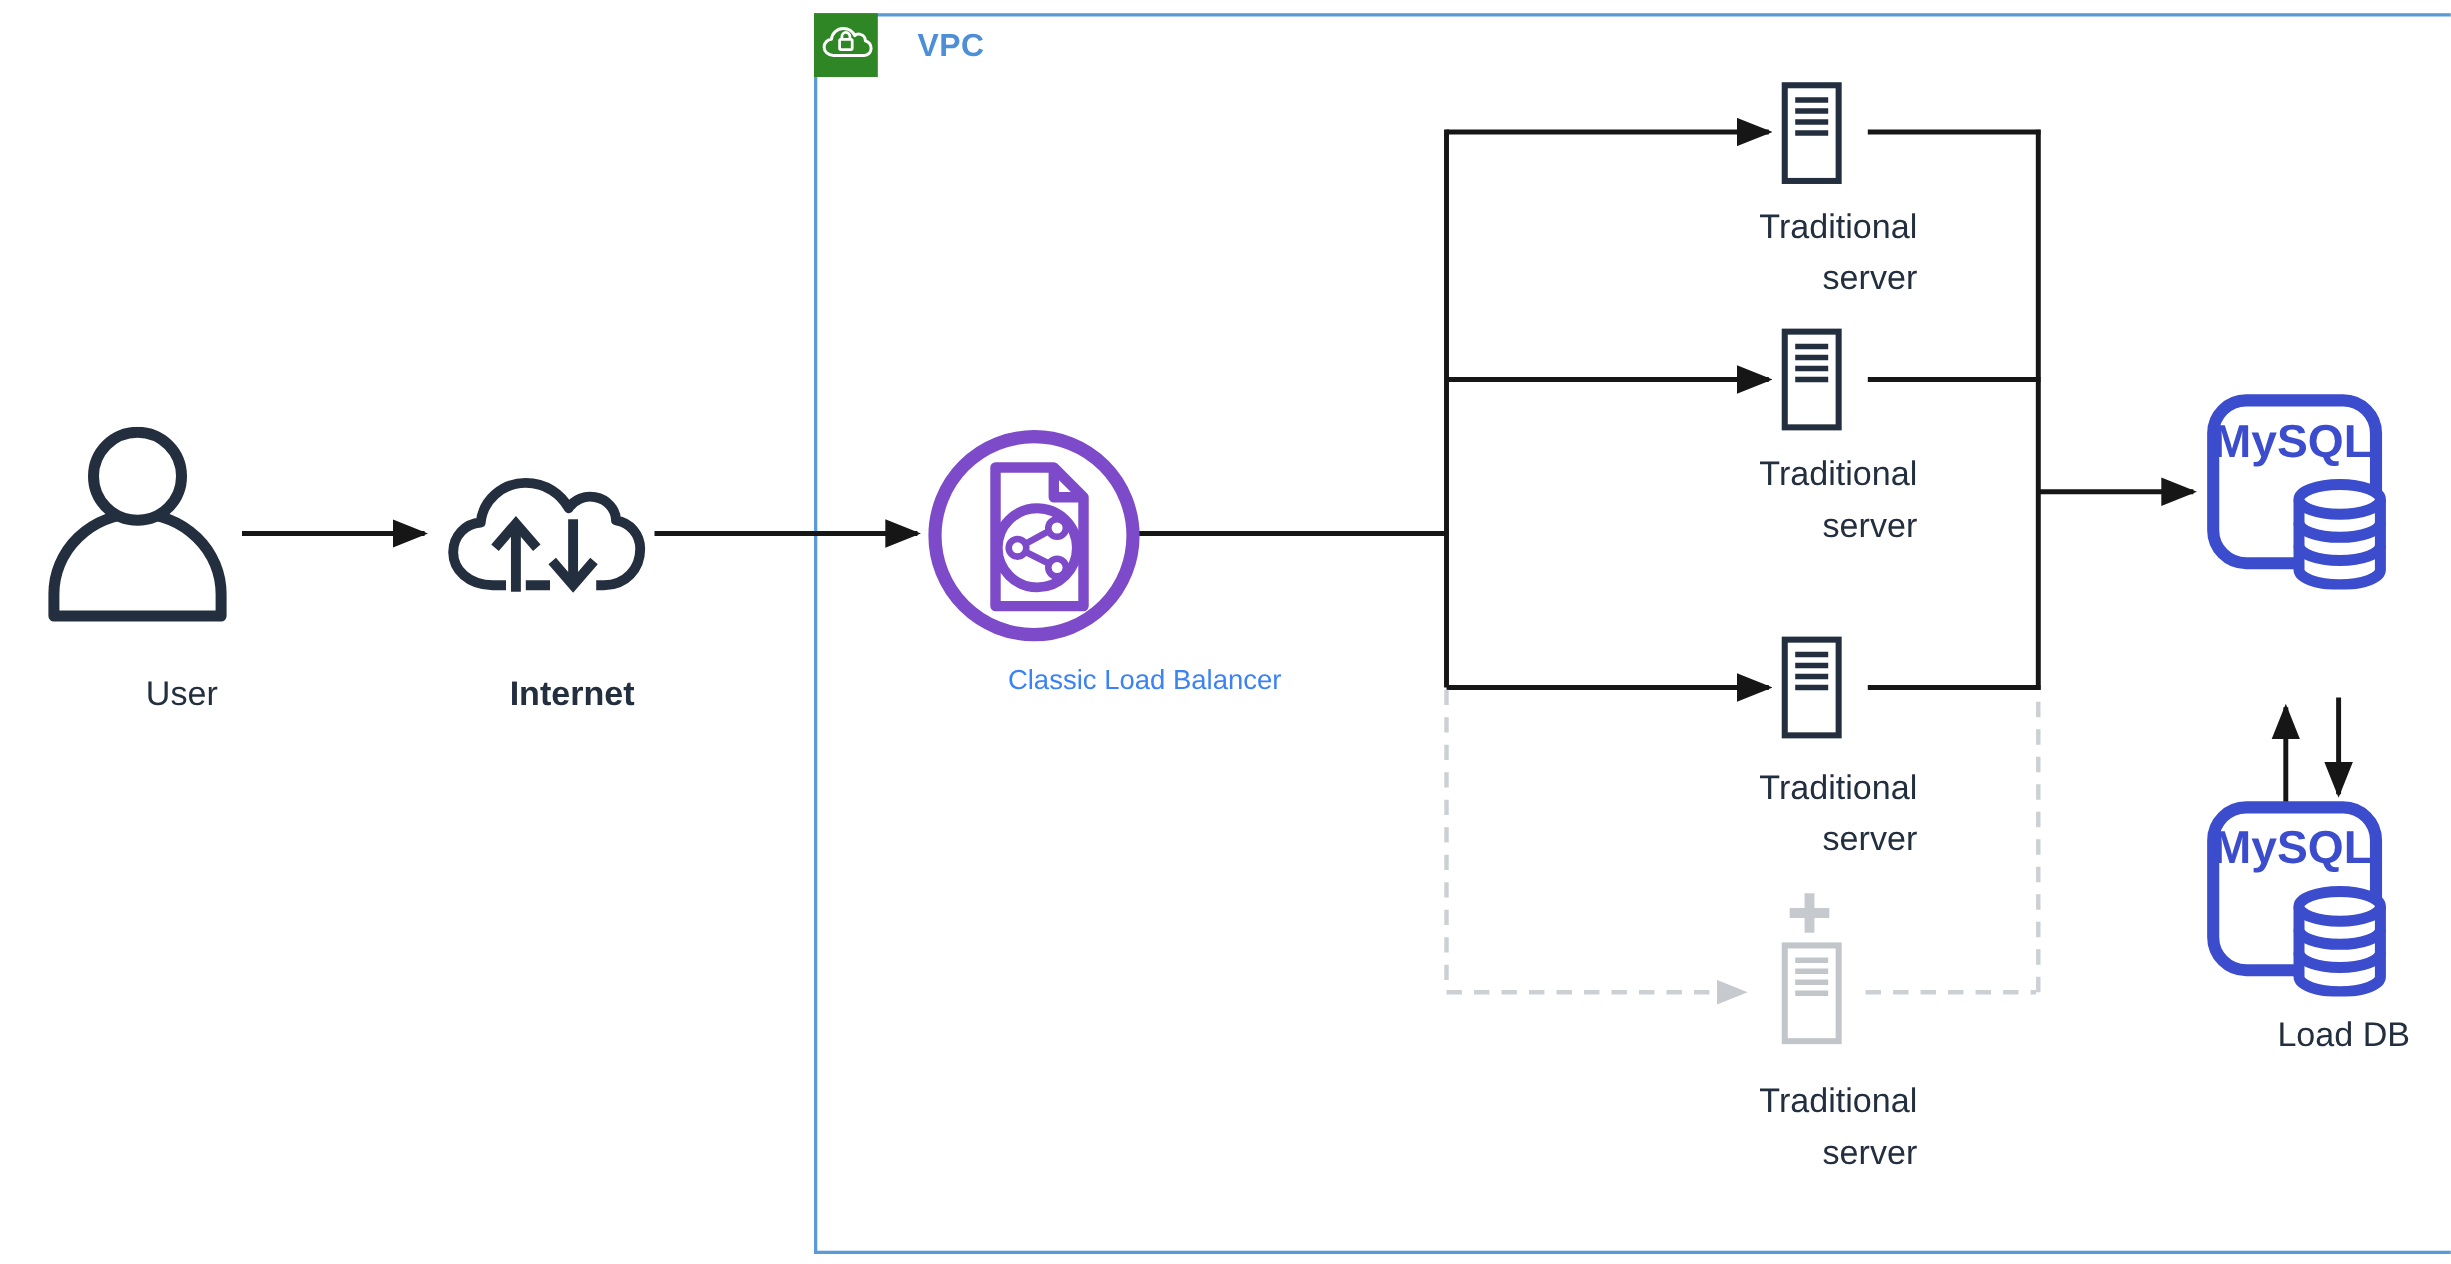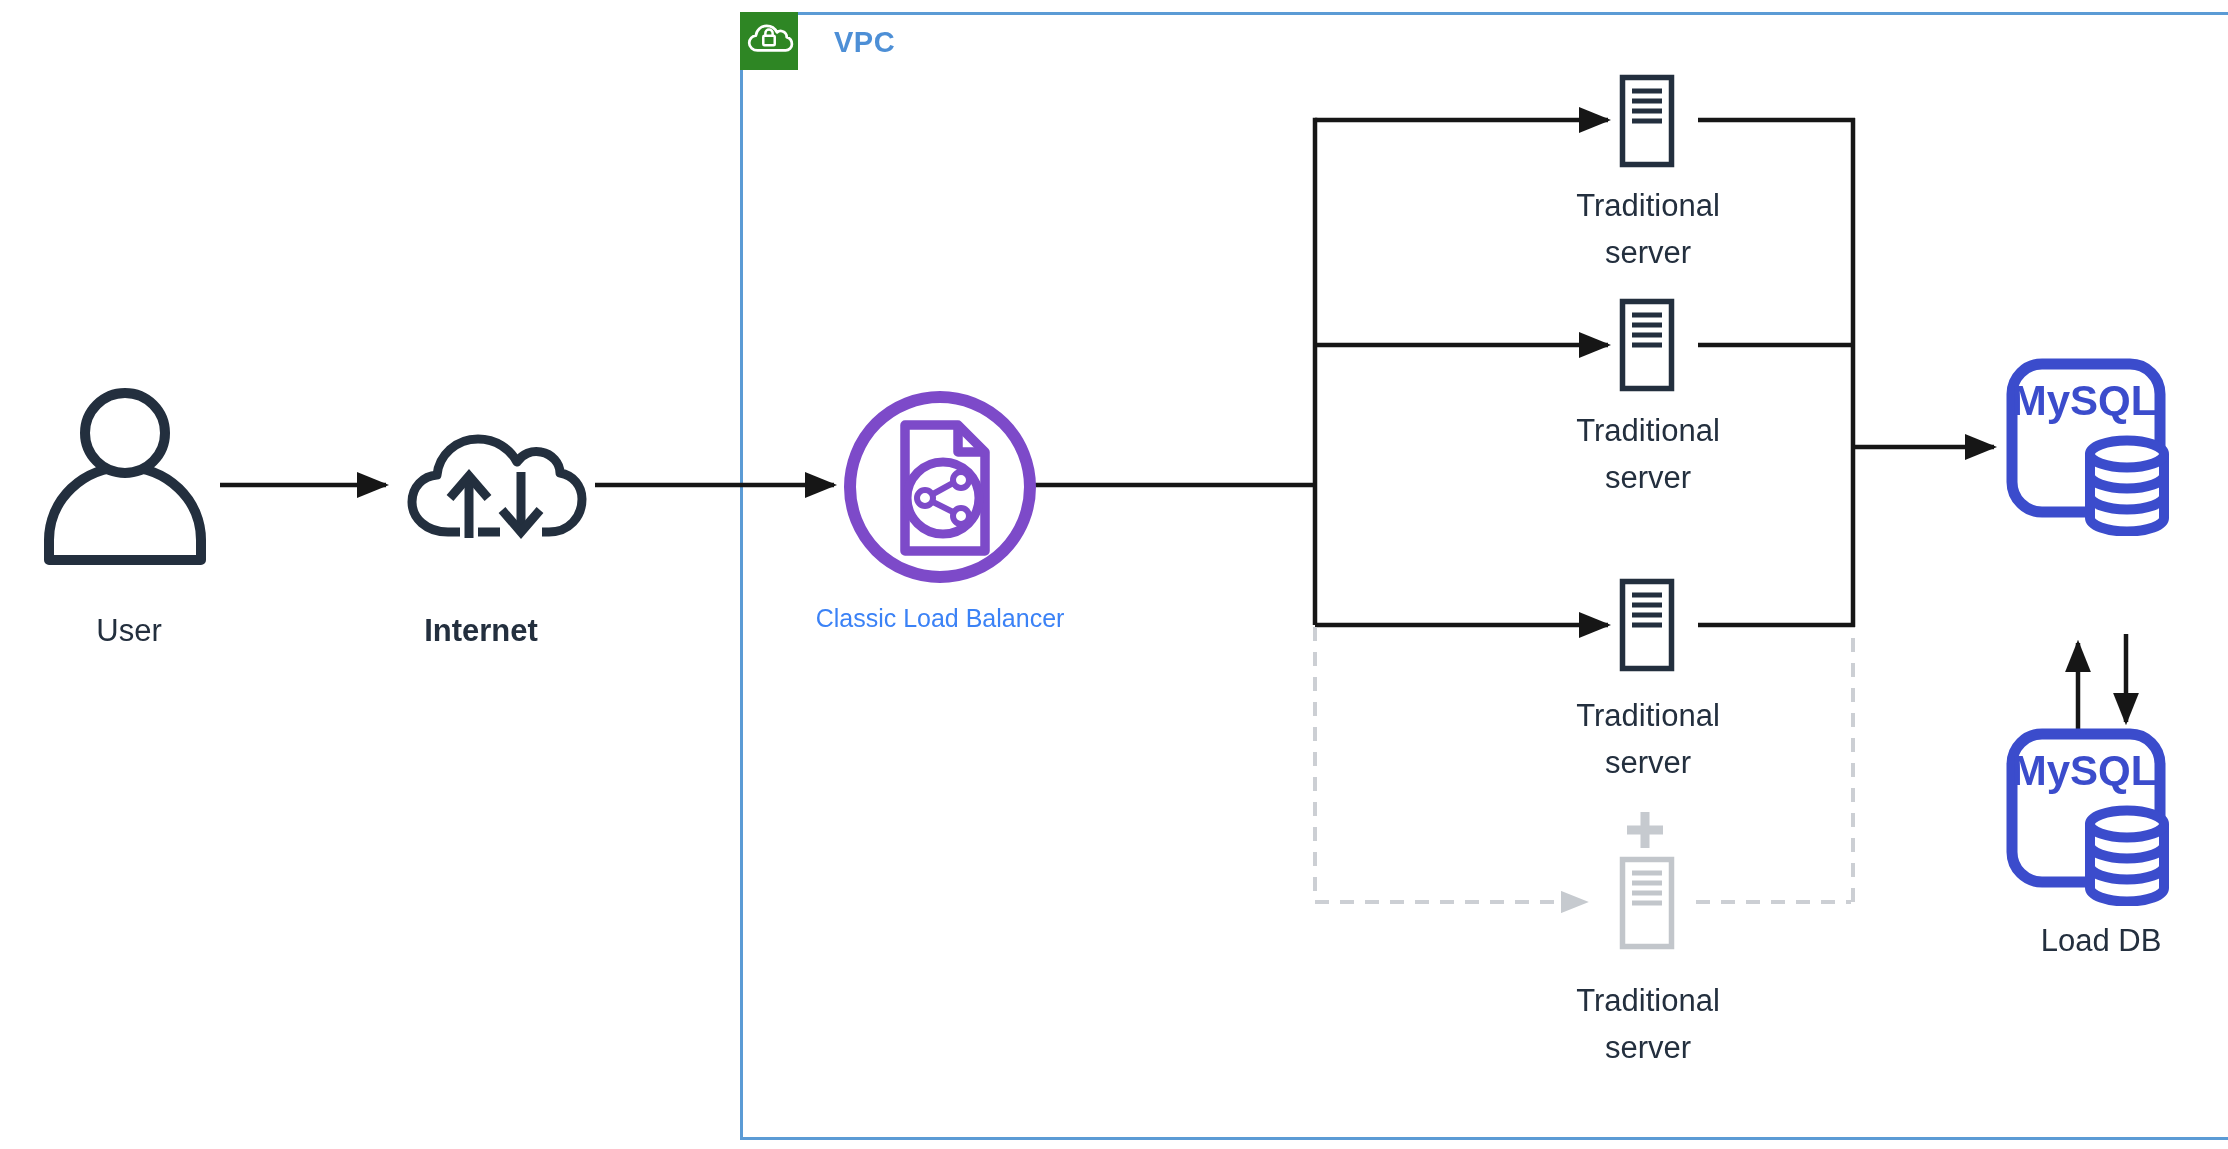--- a/index.html
+++ b/index.html
@@ -2,21 +2,21 @@
 <html><head>
 <meta charset="utf-8">
 <style>
   html,body{margin:0;padding:0;background:#fff;}
   body{width:2228px;height:1149px;font-family:"Liberation Sans",sans-serif;}
   .stage{position:relative;width:2228px;height:1149px;overflow:hidden;background:#fff;margin-left:28px;}
   .abs{position:absolute;}
   .vpc-box{position:absolute;left:712px;top:12px;width:1511px;height:1128px;border:3px solid #5B9BD5;box-sizing:border-box;background:transparent;}
   .vpc-badge{position:absolute;left:712px;top:12px;width:58px;height:58px;background:#2E8624;display:flex;align-items:center;justify-content:center;}
   .vpc-label{position:absolute;left:806px;top:26px;font-size:29px;font-weight:600;color:#4D8FD6;letter-spacing:.5px;}
-  .lbl{position:absolute;text-align:center;color:#232F3E;font-size:31px;line-height:1.5;}
+  .lbl{position:absolute;text-align:right;color:#232F3E;font-size:31px;line-height:1.5;}
   .lbl-clb{font-size:25px;color:#3b82f6;}
   .connectors{position:absolute;left:0;top:0;pointer-events:none;}
   svg{display:block;}
 </style>
 </head>
 <body>
 
 <div class="stage">
 
   <div class="vpc-box"></div>
@@ -59,21 +59,21 @@
       <path d="M1287,902 H1558" marker-end="url(#ahG)"></path>
       <path d="M1668,902 H1823"></path>
       <path d="M1825,902 V629"></path>
     </g>
   </svg>
 
   <svg class="abs" style="left:8px;top:388px;" width="178" height="185" viewBox="0 0 178 185">
     <path d="M13,172 V152 A76,73 0 0 1 165,152 V172 Z" fill="none" stroke="#232F3E" stroke-width="10" stroke-linejoin="round"></path>
     <circle cx="89" cy="45" r="40" fill="#fff" stroke="#232F3E" stroke-width="10"></circle>
   </svg>
-  <div class="lbl" style="left:16px;top:608px;width:170px;">User</div>
+  <div class="lbl" style="left:0px;top:608px;width:170px;">User</div>
 
   <svg class="abs" style="left:374px;top:422px;" width="192" height="126" viewBox="0 0 192 126">
     <path d="M46,110 C24,110 10,96 10,80 C10,65 21,54 35,53 C37,33 54,17 76,17 C94,17 108,27 115,40 C120,32 130,28 139,30 C150,32 158,41 158,51 C171,53 180,64 180,77 C180,95 167,110 147,110 Z" fill="none" stroke="#232F3E" stroke-width="9" stroke-linejoin="round"></path>
     <rect x="58" y="98" width="18" height="26" fill="#fff"></rect>
     <rect x="98" y="94" width="42" height="24" fill="#fff"></rect>
     <g fill="none" stroke="#232F3E" stroke-width="9" stroke-linejoin="miter">
       <path d="M67,116 V57"></path>
       <path d="M48,76 L67,54 L86,76"></path>
       <path d="M119,50 V108"></path>
       <path d="M100,88 L119,110 L138,88"></path>

